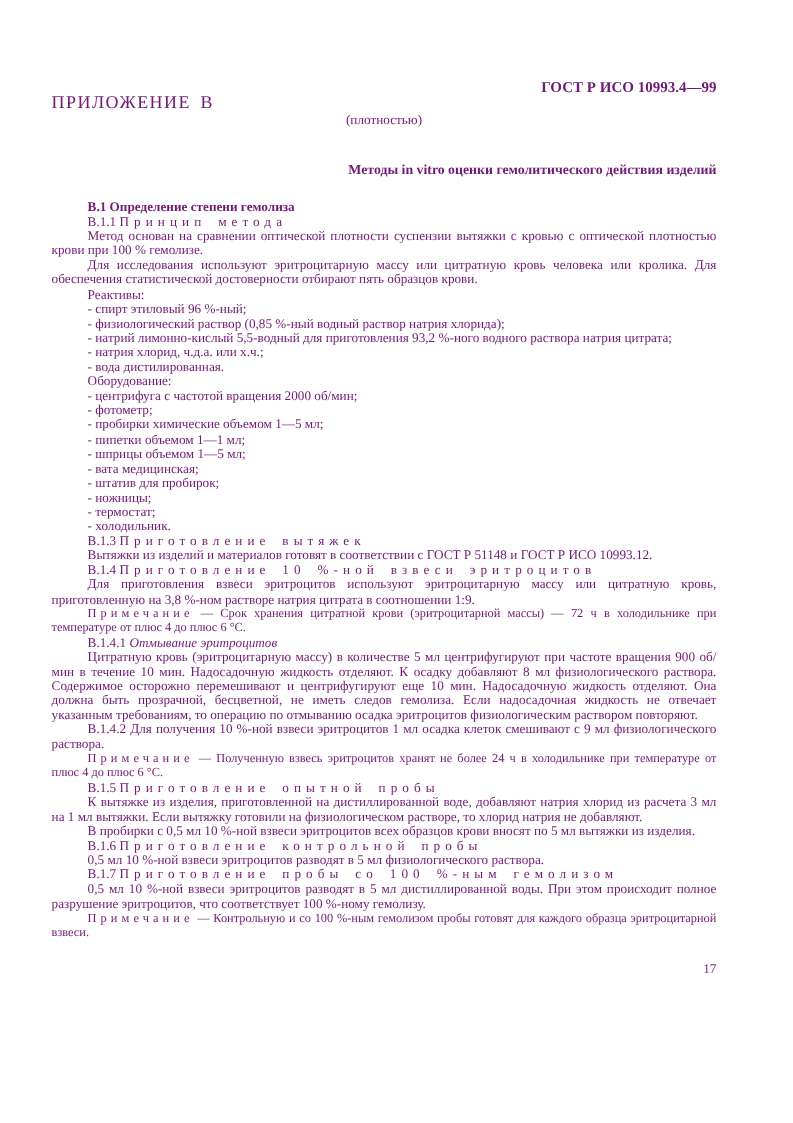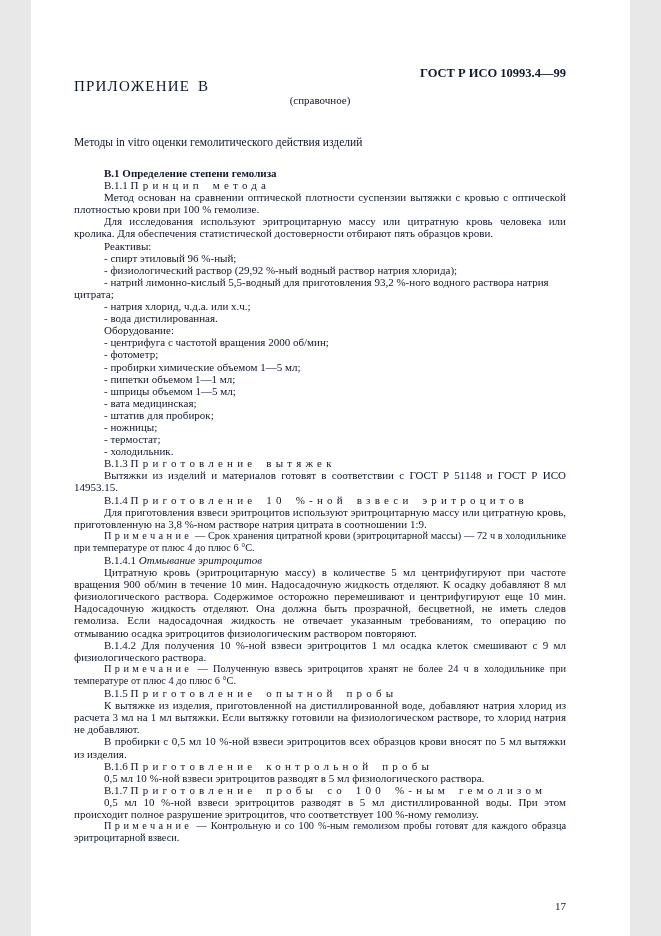--- a/index.html
+++ b/index.html
@@ -2,28 +2,28 @@
 <html><head>
 <meta charset="utf-8">
 <style>
   html, body {
     margin: 0;
     padding: 0;
     background: #e8e8e8;
   }
   .page {
     position: relative;
-    width: 599px;
+    width: 661px;
     height: 936px;
     margin: 0 auto;
     background: #ffffff;
     box-sizing: border-box;
     padding: 66px 64px 0 43px;
     font-family: "Liberation Serif", serif;
-    color: #0f172a;
+    color: #701a75;
     overflow: hidden;
   }
   .doc-header {
     text-align: right;
     font-weight: bold;
     font-size: 12.5px;
     line-height: 14px;
   }
   .appendix {
     font-size: 15px;
@@ -31,22 +31,22 @@
     word-spacing: 3px;
     line-height: 13px;
   }
   .appendix-sub {
     text-align: center;
     font-size: 11px;
     line-height: 13px;
     margin-top: 1px;
   }
   .doc-title {
-    text-align: left;
-    font-weight: normal;
+    text-align: right;
+    font-weight: bold;
     font-size: 11.5px;
     line-height: 13px;
     margin-top: 29px;
   }
   .doc-body {
     margin-top: 18px;
     font-size: 11px;
     line-height: 12.1px;
   }
   .doc-body p {
@@ -66,57 +66,57 @@
     word-spacing: 3px;
   }
   .heading-italic .it { font-style: italic; }
   .note { font-size: 10.3px; }
   .note .sp {
     letter-spacing: 3.4px;
     word-spacing: 2px;
   }
   .page-number {
     position: absolute;
-    top: 900px;
+    top: 802px;
     right: 64px;
     font-size: 11px;
   }
 </style>
 </head>
 <body>
 
 <div class="page">
   <div class="doc-header">ГОСТ Р ИСО 10993.4—99</div>
   <div class="appendix">ПРИЛОЖЕНИЕ В</div>
-  <div class="appendix-sub">(справочное)</div>
+  <div class="appendix-sub">(плотностью)</div>
   <div class="doc-title">Методы in vitro оценки гемолитического действия изделий</div>
   <div class="doc-body">
       <p class="heading-bold">В.1 Определение степени гемолиза</p>
       <p class="heading-spaced">В.1.1 <span class="sp">Принцип метода</span></p>
       <p class="para">Метод основан на сравнении оптической плотности суспензии вытяжки с кровью с оптической плотностью крови при 100 % гемолизе.</p>
       <p class="para">Для исследования используют эритроцитарную массу или цитратную кровь человека или кролика. Для обеспечения статистической достоверности отбирают пять образцов крови.</p>
       <p class="plain">Реактивы:</p>
       <p class="plain">- спирт этиловый 96 %-ный;</p>
-      <p class="plain">- физиологический раствор (29,92 %-ный водный раствор натрия хлорида);</p>
+      <p class="plain">- физиологический раствор (0,85 %-ный водный раствор натрия хлорида);</p>
       <p class="plain">- натрий лимонно-кислый 5,5-водный для приготовления 93,2 %-ного водного раствора натрия цитрата;</p>
       <p class="plain">- натрия хлорид, ч.д.а. или х.ч.;</p>
       <p class="plain">- вода дистилированная.</p>
       <p class="plain">Оборудование:</p>
       <p class="plain">- центрифуга с частотой вращения 2000 об/мин;</p>
       <p class="plain">- фотометр;</p>
       <p class="plain">- пробирки химические объемом 1—5 мл;</p>
       <p class="plain">- пипетки объемом 1—1 мл;</p>
       <p class="plain">- шприцы объемом 1—5 мл;</p>
       <p class="plain">- вата медицинская;</p>
       <p class="plain">- штатив для пробирок;</p>
       <p class="plain">- ножницы;</p>
       <p class="plain">- термостат;</p>
       <p class="plain">- холодильник.</p>
       <p class="heading-spaced">В.1.3 <span class="sp">Приготовление вытяжек</span></p>
-      <p class="para">Вытяжки из изделий и материалов готовят в соответствии с ГОСТ Р 51148 и ГОСТ Р ИСО 14953.15.</p>
+      <p class="para">Вытяжки из изделий и материалов готовят в соответствии с ГОСТ Р 51148 и ГОСТ Р ИСО 10993.12.</p>
       <p class="heading-spaced">В.1.4 <span class="sp">Приготовление 10 %-ной взвеси эритроцитов</span></p>
       <p class="para">Для приготовления взвеси эритроцитов используют эритроцитарную массу или цитратную кровь, приготовленную на 3,8 %-ном растворе натрия цитрата в соотношении 1:9.</p>
       <p class="note para"><span class="sp">Примечание</span> — Срок хранения цитратной крови (эритроцитарной массы) — 72 ч в холодильнике при температуре от плюс 4 до плюс 6 °С.</p>
       <p class="heading-italic">В.1.4.1 <span class="it">Отмывание эритроцитов</span></p>
       <p class="para">Цитратную кровь (эритроцитарную массу) в количестве 5 мл центрифугируют при частоте вращения 900 об/мин в течение 10 мин. Надосадочную жидкость отделяют. К осадку добавляют 8 мл физиологического раствора. Содержимое осторожно перемешивают и центрифугируют еще 10 мин. Надосадочную жидкость отделяют. Она должна быть прозрачной, бесцветной, не иметь следов гемолиза. Если надосадочная жидкость не отвечает указанным требованиям, то операцию по отмыванию осадка эритроцитов физиологическим раствором повторяют.</p>
       <p class="para">В.1.4.2 Для получения 10 %-ной взвеси эритроцитов 1 мл осадка клеток смешивают с 9 мл физиологического раствора.</p>
       <p class="note para"><span class="sp">Примечание</span> — Полученную взвесь эритроцитов хранят не более 24 ч в холодильнике при температуре от плюс 4 до плюс 6 °С.</p>
       <p class="heading-spaced">В.1.5 <span class="sp">Приготовление опытной пробы</span></p>
       <p class="para">К вытяжке из изделия, приготовленной на дистиллированной воде, добавляют натрия хлорид из расчета 3 мл на 1 мл вытяжки. Если вытяжку готовили на физиологическом растворе, то хлорид натрия не добавляют.</p>
       <p class="para">В пробирки с 0,5 мл 10 %-ной взвеси эритроцитов всех образцов крови вносят по 5 мл вытяжки из изделия.</p>

